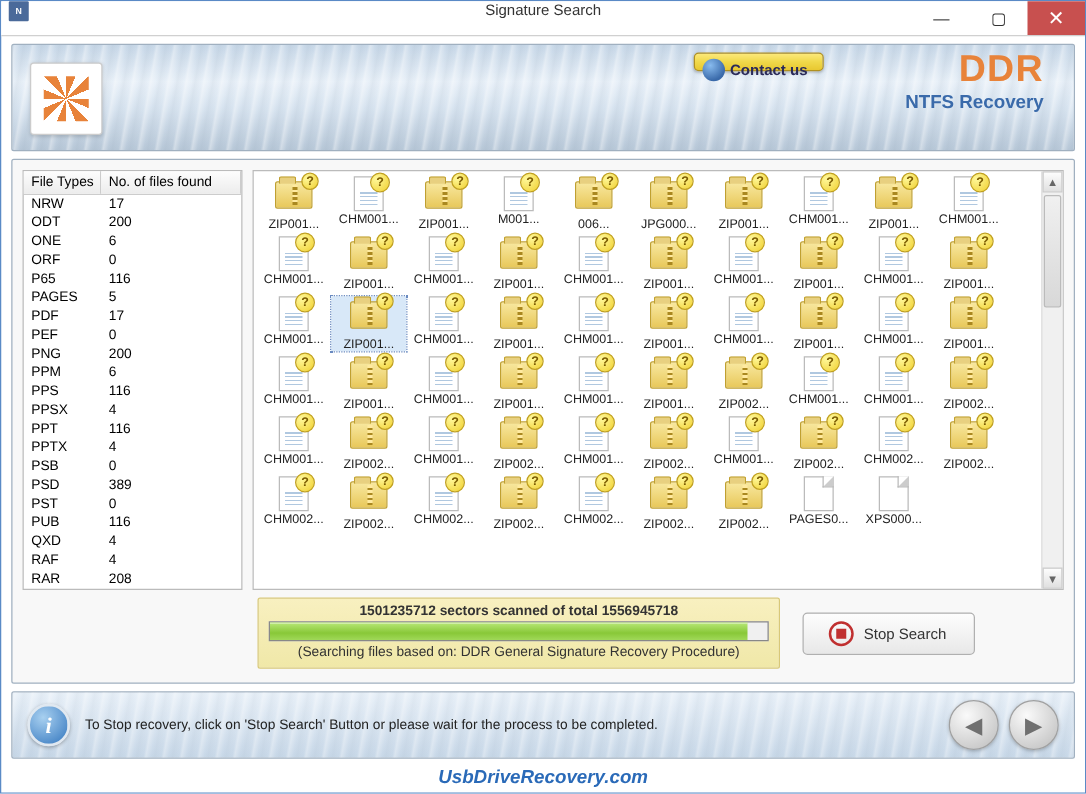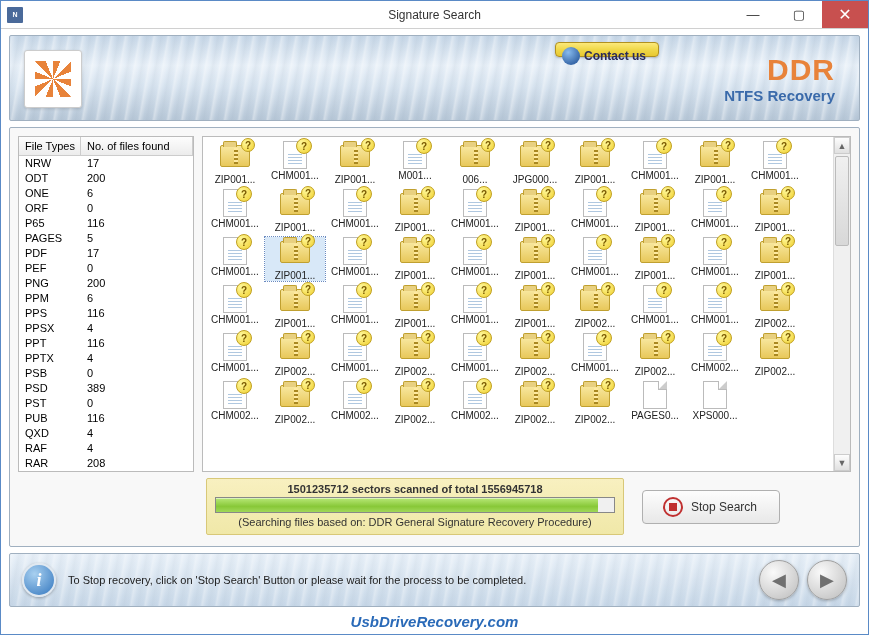--- a/index.html
+++ b/index.html
@@ -1,30 +1,30 @@
 <!DOCTYPE html>
 <html><head>
 <meta charset="utf-8">
 <style>
 *{box-sizing:border-box;margin:0;padding:0;font-family:"Segoe UI",Tahoma,sans-serif;font-size:12px}
 body{background:#fff;width:869px;height:635px;overflow:hidden}
 .window{width:869px;height:635px;border:1px solid #5a8ac6;display:flex;flex-direction:column}
-.titlebar{height:28px;background:#fff;display:flex;align-items:center;border-bottom:1px solid #d0d0d0;position:relative}
+.titlebar{height:28px;background:#fff;display:flex;align-items:flex-start;border-bottom:1px solid #d0d0d0;position:relative}
 .titlebar-icon{width:16px;height:16px;margin:0 6px;background:#4a6a9a;border-radius:1px;display:flex;align-items:center;justify-content:center;color:#fff;font-size:7px;font-weight:bold}
 .titlebar-title{position:absolute;left:50%;transform:translateX(-50%);color:#333;font-size:12px}
 .win-controls{margin-left:auto;display:flex;height:100%}
 .win-btn{width:46px;height:100%;display:flex;align-items:center;justify-content:center;font-size:13px;color:#333;cursor:pointer}
 .win-close{background:#c8504f;color:#fff;font-size:16px}
 .header-band{height:86px;background:linear-gradient(180deg,#c8d8e8 0%,#e8f0f8 35%,#d8e4f0 60%,#b8c8d8 100%);position:relative;margin:6px 8px 0 8px;border:1px solid #a0b0c0;border-radius:2px;overflow:hidden}
 .header-band::before{content:"";position:absolute;inset:0;background:repeating-linear-gradient(100deg,rgba(255,255,255,0) 0px,rgba(255,255,255,0.35) 2px,rgba(255,255,255,0) 6px,rgba(120,140,160,0.08) 9px,rgba(255,255,255,0) 14px)}
 .header-logo{position:absolute;left:14px;top:14px;width:58px;height:58px;background:#fff;border:1px solid #ccc;border-radius:3px;display:flex;align-items:center;justify-content:center;box-shadow:0 1px 3px rgba(0,0,0,0.15)}
 .header-logo-inner{width:36px;height:36px;background:repeating-conic-gradient(#e8833a 0deg 22.5deg,#fff 22.5deg 45deg);border-radius:1px}
 .contact-btn{position:absolute;right:200px;top:6px;height:15px;padding:12px 12px 0 6px;background:linear-gradient(180deg,#fce97a 0%,#f0d84a 50%,#e8c830 100%);border:1px solid #b09020;border-radius:4px;display:flex;align-items:center;gap:4px;color:#2a2a5a;font-weight:600;cursor:pointer;box-shadow:0 1px 2px rgba(0,0,0,0.2)}
 .contact-icon{width:18px;height:18px;border-radius:50%;background:radial-gradient(circle at 35% 30%,#88bbee 0%,#3a6aaa 70%);position:relative}
-.brand{position:absolute;right:24px;top:19px;text-align:right}
+.brand{position:absolute;right:24px;top:5px;text-align:right}
 .brand-ddr{font-family:"Arial Black",sans-serif;font-size:30px;font-weight:900;color:#e8833a;letter-spacing:1px;line-height:1}
 .brand-sub{font-size:15px;font-weight:700;color:#3a6aaa;margin-top:2px}
 .content{flex:1;margin:6px 8px 0 8px;border:1px solid #a0b0c0;border-radius:2px;background:#f8f8f8;padding:8px;display:flex;flex-direction:column;gap:6px;overflow:hidden}
 .panes{display:flex;gap:8px;flex:0 0 316px}
 .table-pane{width:176px;border:1px solid #bbb;background:#fff;display:flex;flex-direction:column}
 .table-head{display:flex;border-bottom:1px solid #ccc}
 .table-head div{padding:3px 6px;background:linear-gradient(#fdfdfd,#ececec);border-right:1px solid #ccc;font-size:11px;white-space:nowrap}
 .th1{width:62px}
 .th2{flex:1}
 .table-body{flex:1;overflow-y:auto}

